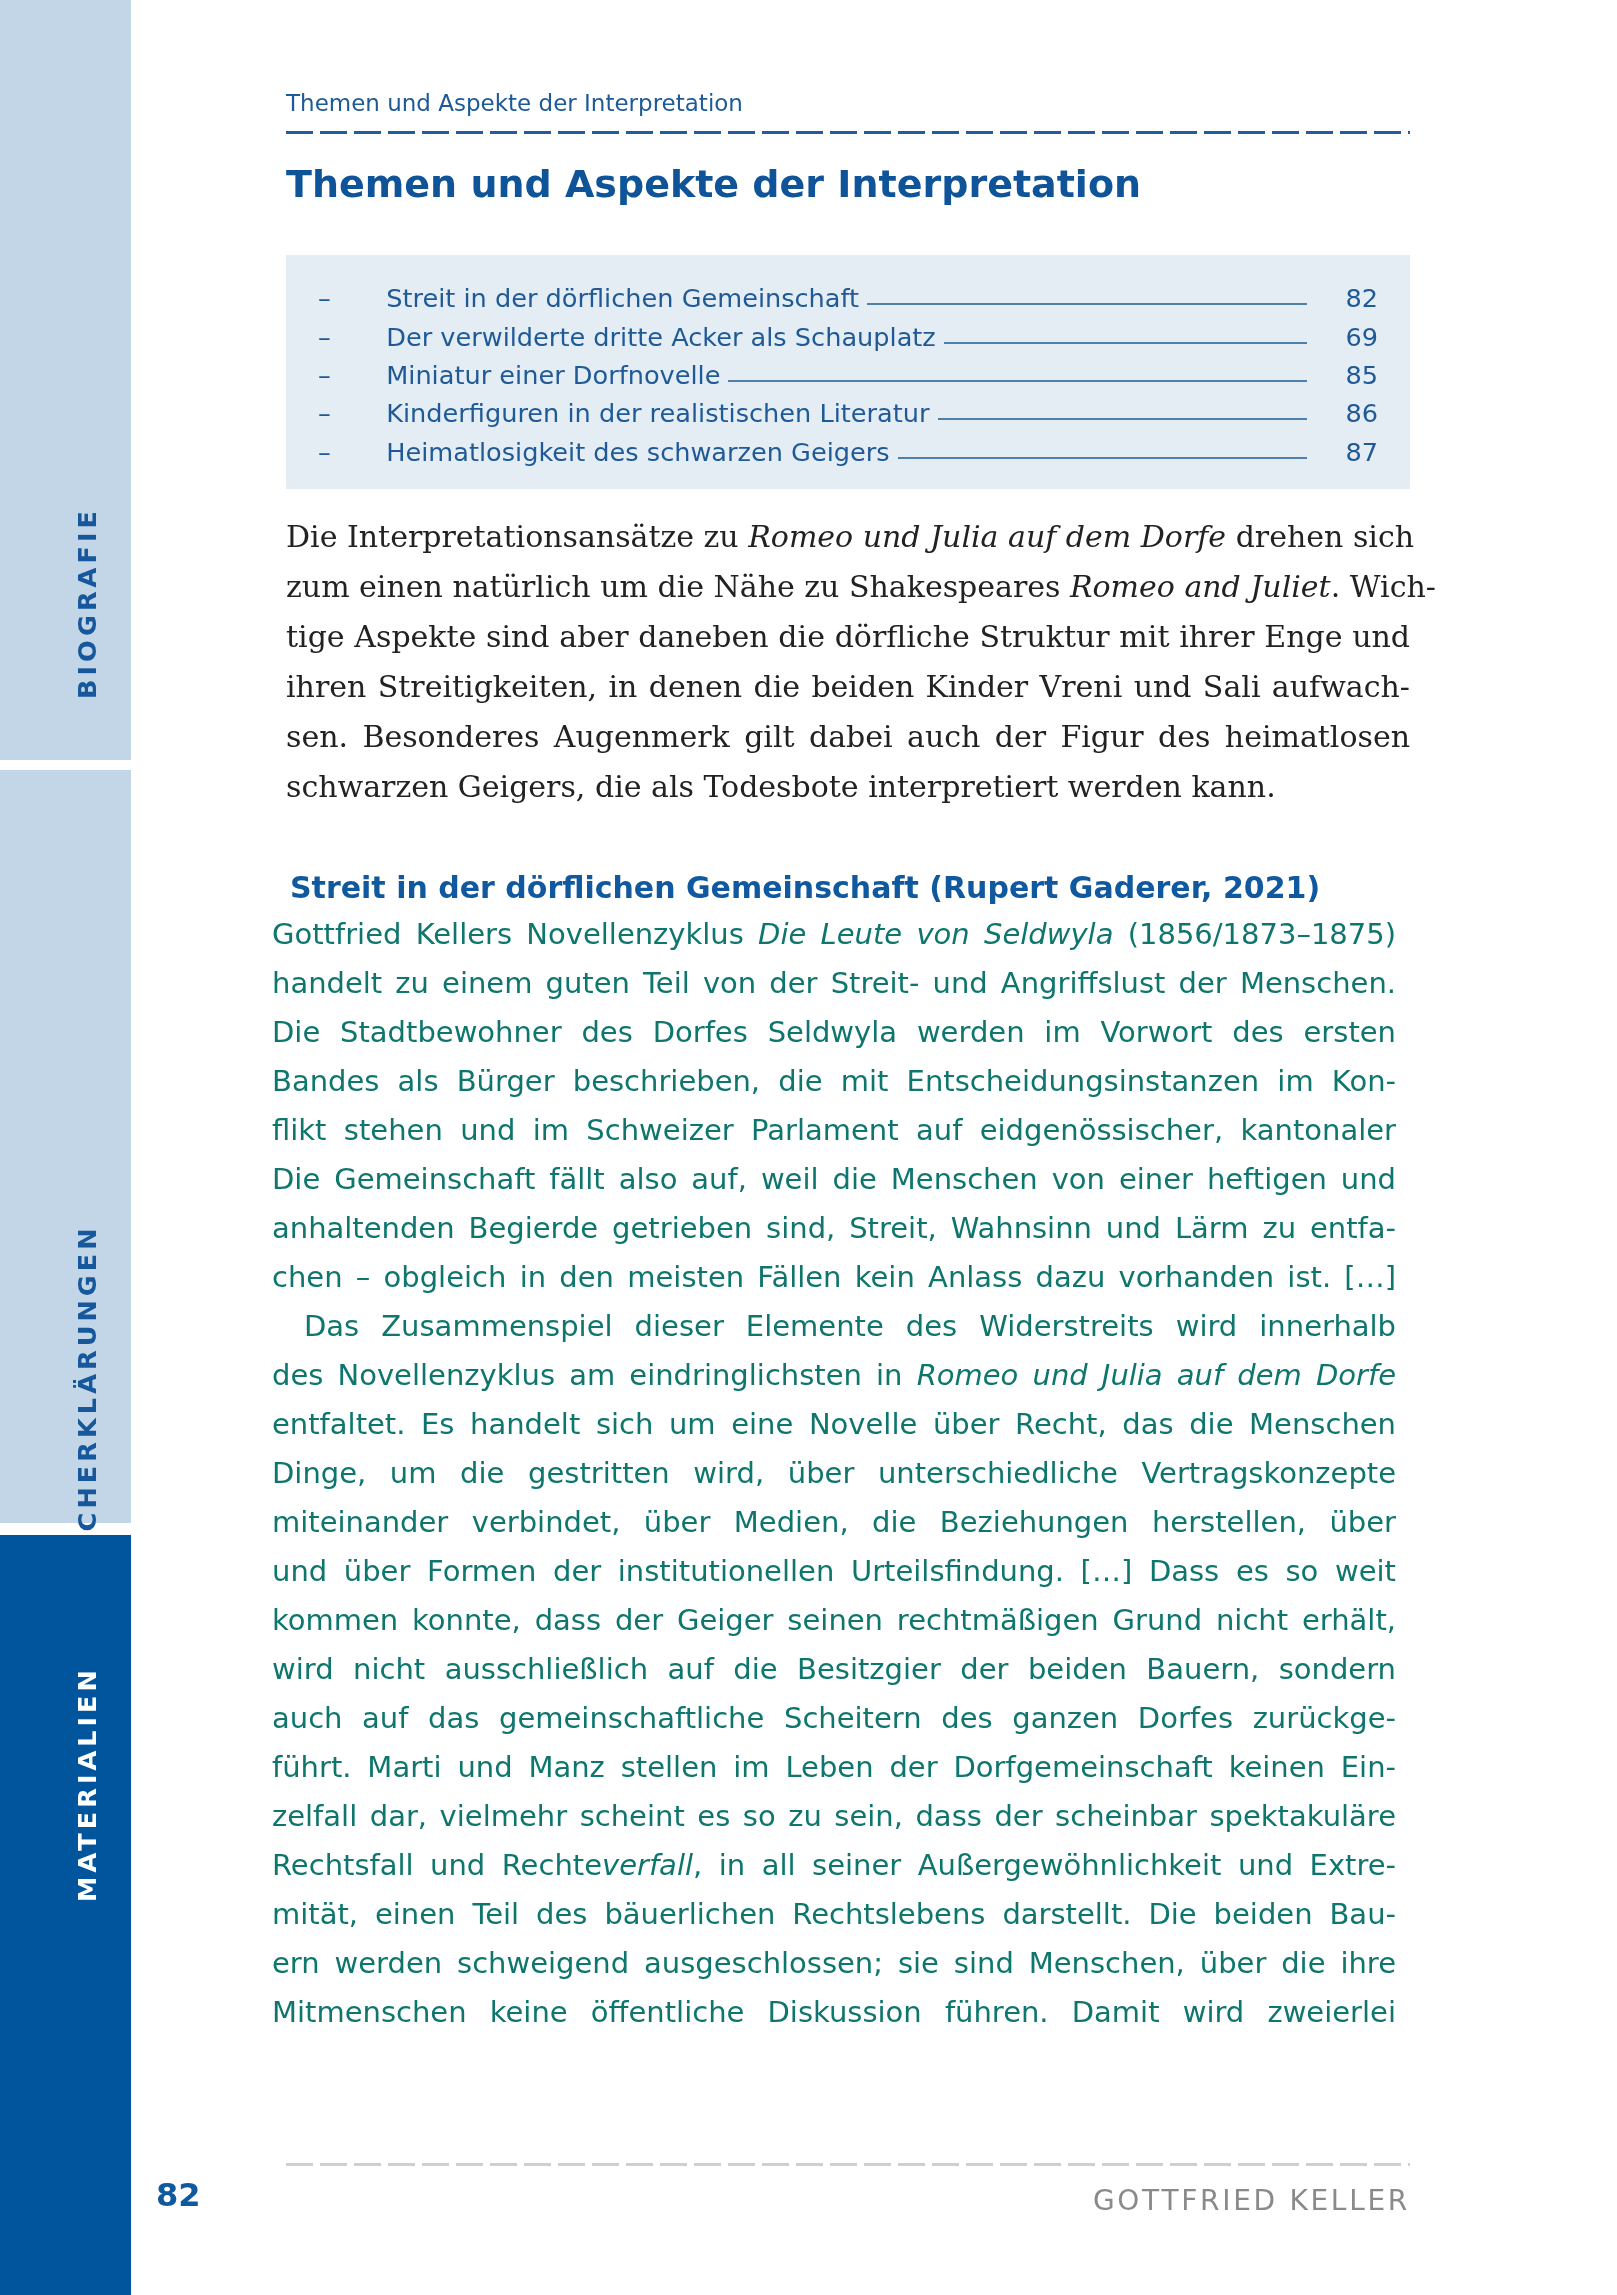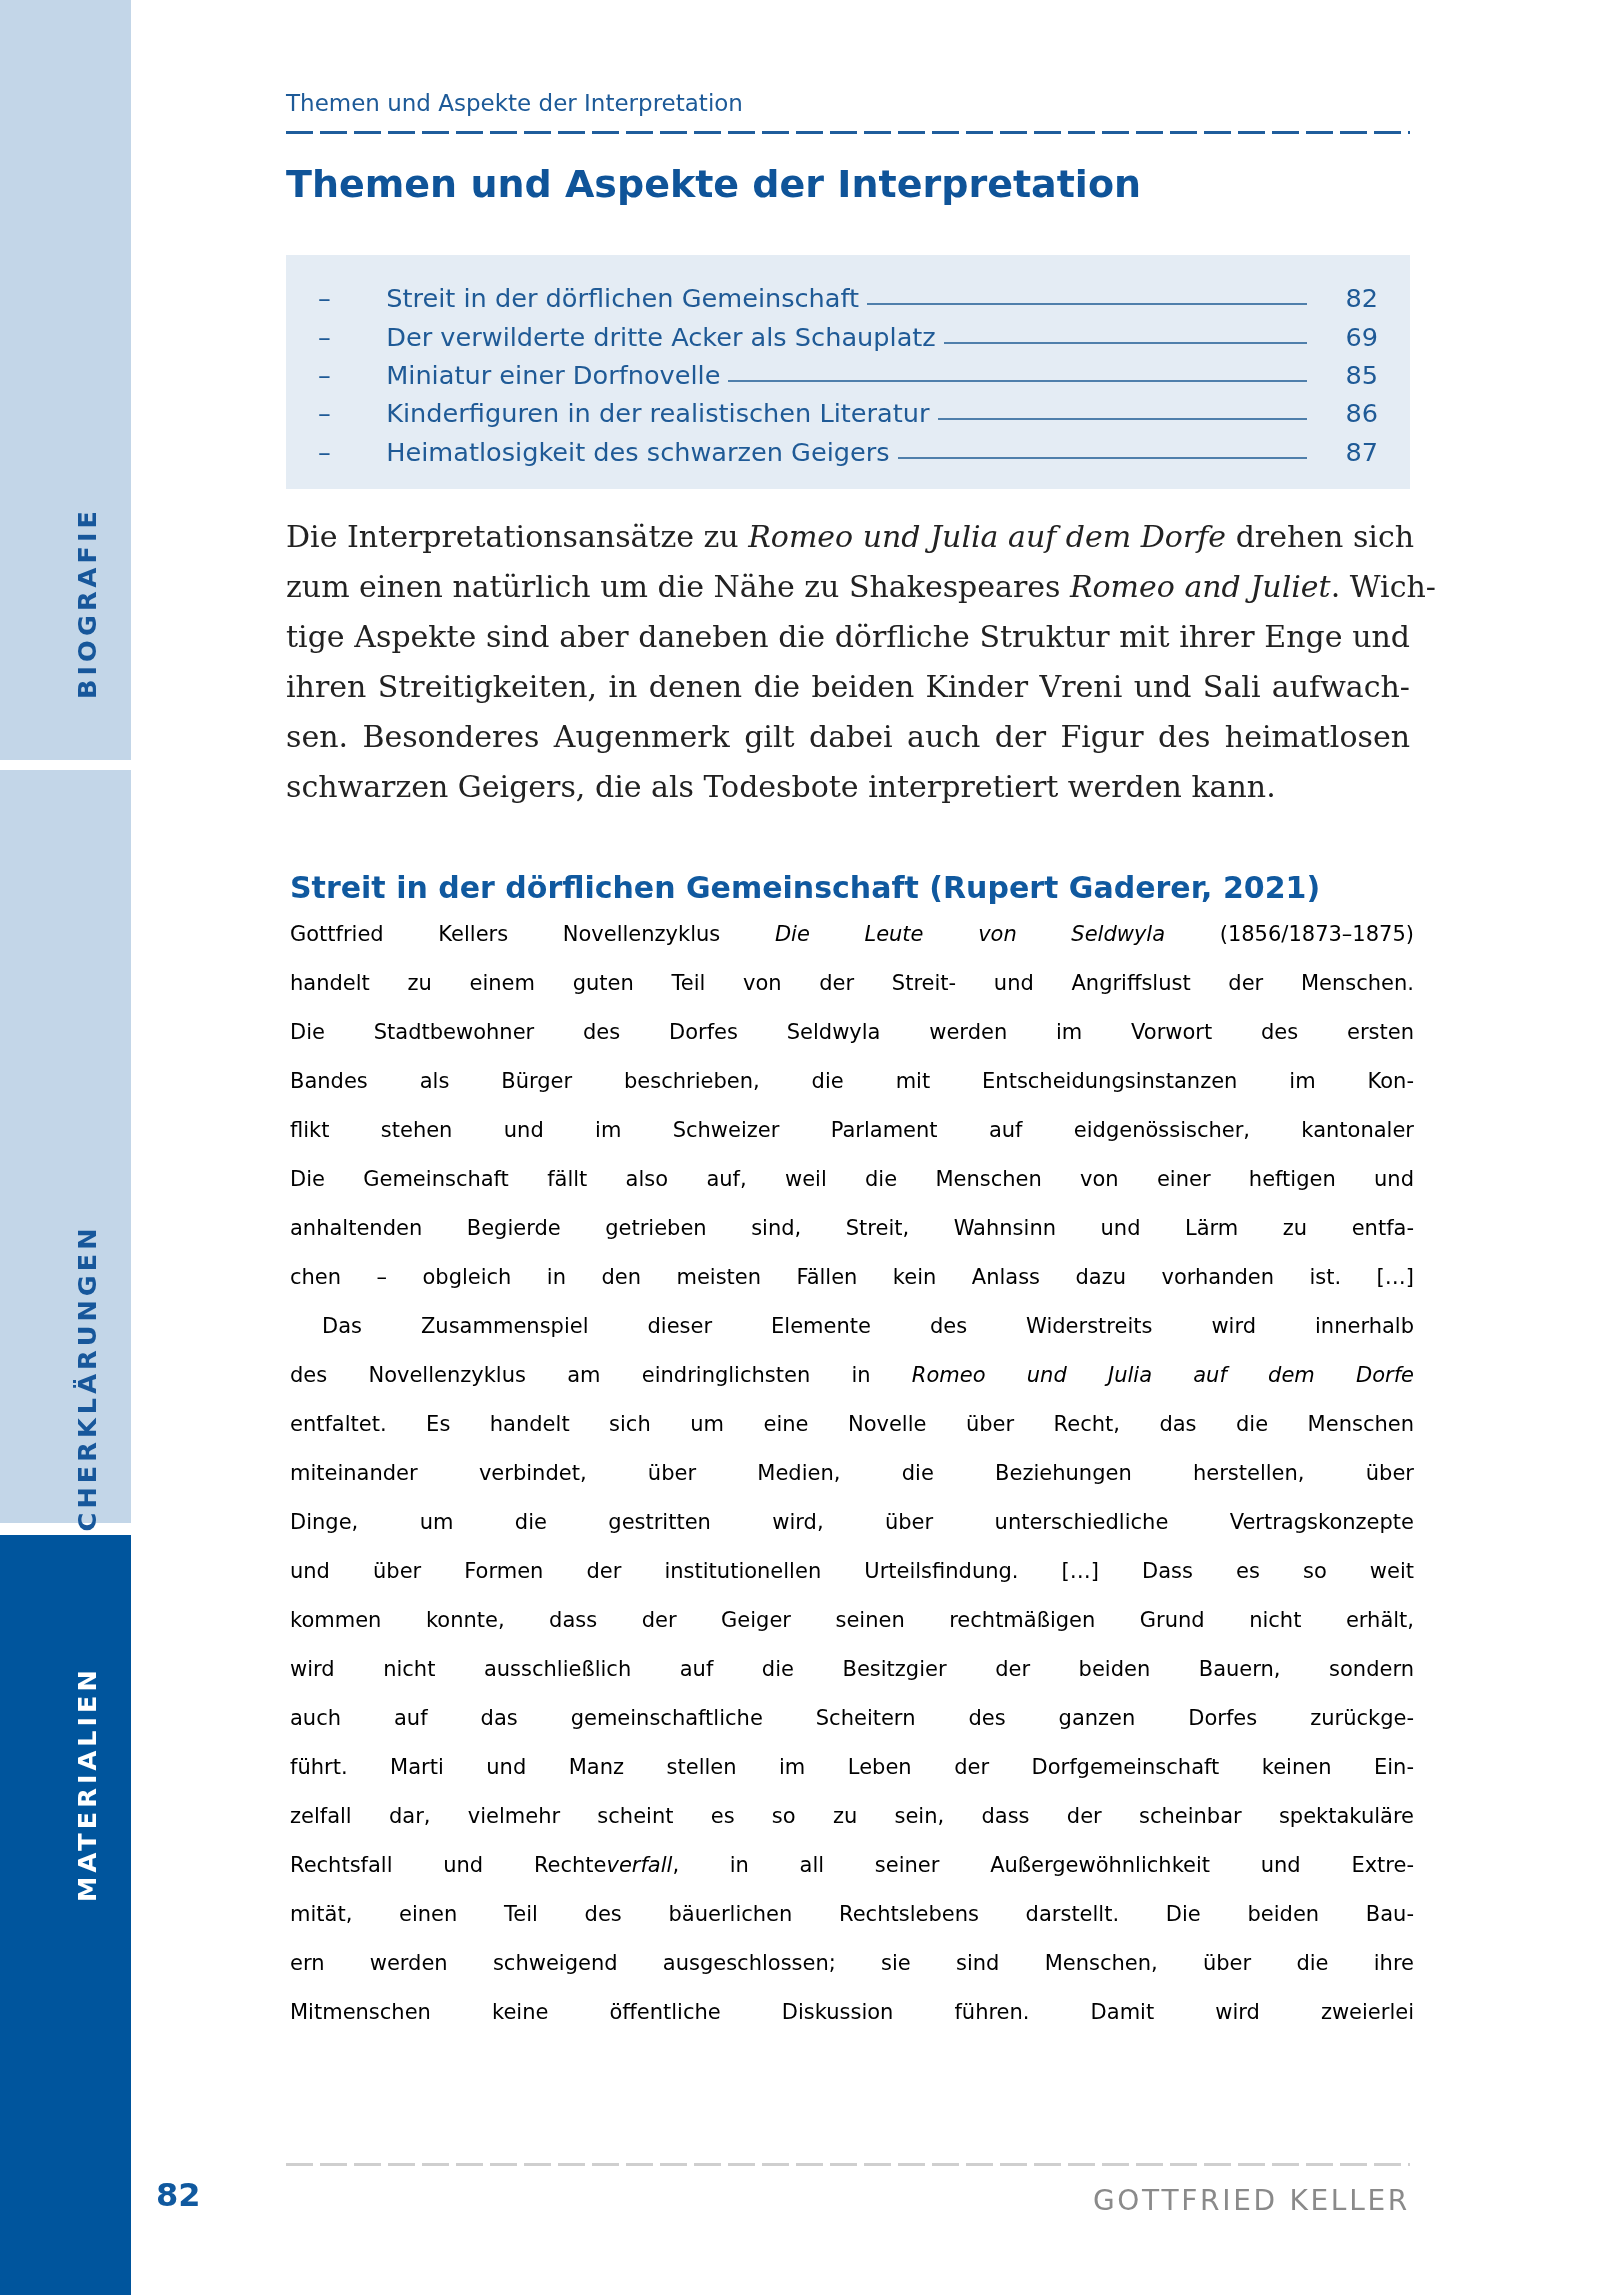--- a/index.html
+++ b/index.html
@@ -61,22 +61,22 @@
     font-family: "DejaVu Serif", "Liberation Serif", serif;
     font-size: 30px; line-height: 50px; color: #222222;
   }
   .line { display: block; white-space: nowrap; text-align-last: justify; text-align: justify; }
   .line.last { text-align-last: left; }
   .sub-heading {
     position: absolute; left: 286px; top: 866px;
     font-size: 30px; font-weight: bold; color: #10599f; white-space: nowrap;
   }
   .body-text {
-    position: absolute; left: 290px; top: 910px; width: 1124px;
-    font-size: 21px; line-height: 49px; color: #000000;
+    position: absolute; left: 272px; top: 910px; width: 1124px;
+    font-size: 29px; line-height: 49px; color: #0f766e;
   }
   .body-text .line.indent { padding-left: 32px; }
   .it { font-style: italic; }
 
   .page-number {
     position: absolute; left: 156px; top: 2176px;
     font-size: 32px; font-weight: bold; color: #10599f;
   }
   .footer-author {
     position: absolute; right: 207px; top: 2184px;
@@ -151,22 +151,22 @@
   <span class="line">handelt zu einem guten Teil von der Streit- und Angriffslust der Menschen.</span>
   <span class="line">Die Stadtbewohner des Dorfes Seldwyla werden im Vorwort des ersten</span>
   <span class="line">Bandes als Bürger beschrieben, die mit Entscheidungsinstanzen im Kon-</span>
   <span class="line">flikt stehen und im Schweizer Parlament auf eidgenössischer, kantonaler</span>
   <span class="line">Die Gemeinschaft fällt also auf, weil die Menschen von einer heftigen und</span>
   <span class="line">anhaltenden Begierde getrieben sind, Streit, Wahnsinn und Lärm zu entfa-</span>
   <span class="line">chen – obgleich in den meisten Fällen kein Anlass dazu vorhanden ist. […]</span>
   <span class="line indent">Das Zusammenspiel dieser Elemente des Widerstreits wird innerhalb</span>
   <span class="line"><span>des Novellenzyklus am eindringlichsten in </span><span class="it">Romeo und Julia auf dem Dorfe</span></span>
   <span class="line">entfaltet. Es handelt sich um eine Novelle über Recht, das die Menschen</span>
+  <span class="line">Dinge, um die gestritten wird, über unterschiedliche Vertragskonzepte</span>
   <span class="line">miteinander verbindet, über Medien, die Beziehungen herstellen, über</span>
-  <span class="line">Dinge, um die gestritten wird, über unterschiedliche Vertragskonzepte</span>
   <span class="line">und über Formen der institutionellen Urteilsfindung. […] Dass es so weit</span>
   <span class="line">kommen konnte, dass der Geiger seinen rechtmäßigen Grund nicht erhält,</span>
   <span class="line">wird nicht ausschließlich auf die Besitzgier der beiden Bauern, sondern</span>
   <span class="line">auch auf das gemeinschaftliche Scheitern des ganzen Dorfes zurückge-</span>
   <span class="line">führt. Marti und Manz stellen im Leben der Dorfgemeinschaft keinen Ein-</span>
   <span class="line">zelfall dar, vielmehr scheint es so zu sein, dass der scheinbar spektakuläre</span>
   <span class="line"><span>Rechtsfall und Rechte</span><span class="it">verfall</span><span>, in all seiner Außergewöhnlichkeit und Extre-</span></span>
   <span class="line">mität, einen Teil des bäuerlichen Rechtslebens darstellt. Die beiden Bau-</span>
   <span class="line">ern werden schweigend ausgeschlossen; sie sind Menschen, über die ihre</span>
   <span class="line">Mitmenschen keine öffentliche Diskussion führen. Damit wird zweierlei</span>

